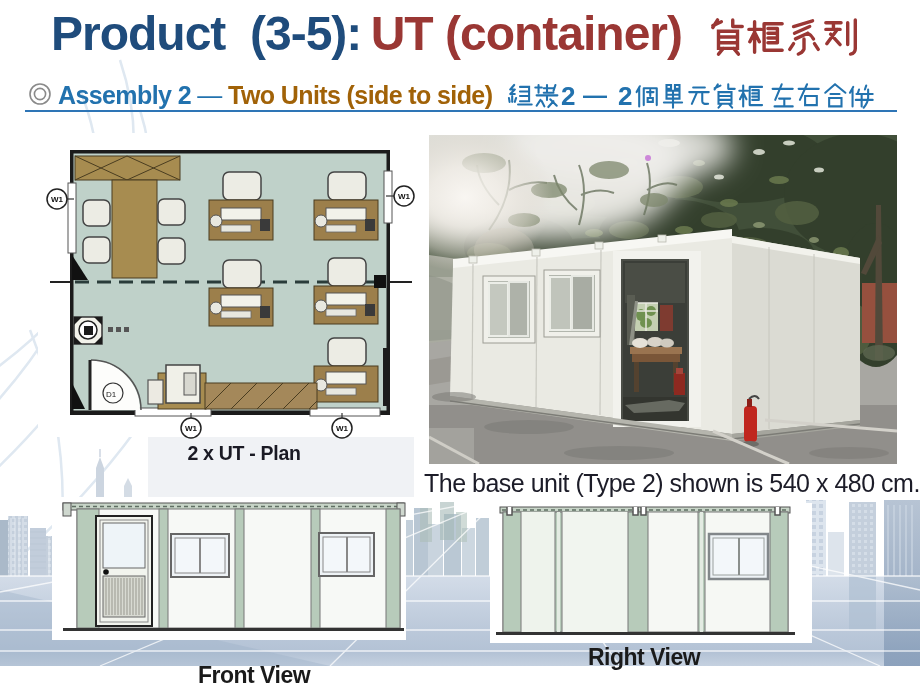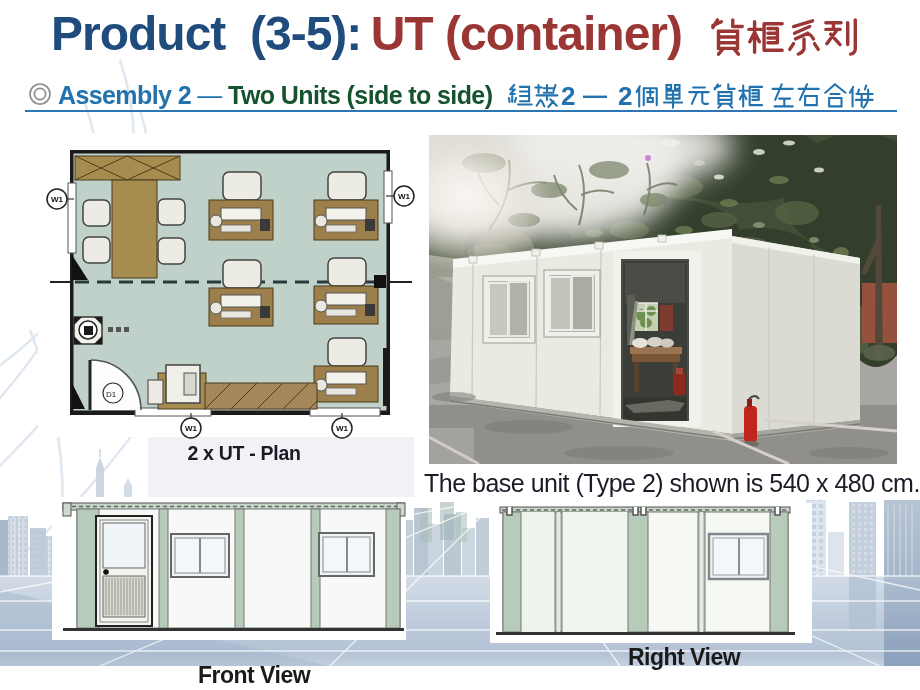--- a/index.html
+++ b/index.html
@@ -178,21 +178,21 @@
     <use href="#gui" transform="translate(38,1) scale(0.95)"></use>
     <use href="#xi" transform="translate(76,1) scale(0.95)"></use>
     <use href="#lie" transform="translate(114,1) scale(0.95)"></use>
   </g>
 </svg>
 
 <svg class="abs" style="left:29px;top:83px;" width="24" height="24" viewBox="0 0 24 24">
   <circle cx="11" cy="11" r="10" fill="none" stroke="#8a8a8a" stroke-width="1.6"></circle>
   <circle cx="11" cy="11" r="5.6" fill="none" stroke="#8a8a8a" stroke-width="1.6"></circle>
 </svg>
-<div class="abs" style="left:58px;top:81px;font-size:25px;font-weight:bold;color:#2272ae;white-space:nowrap;letter-spacing:-0.6px;">Assembly 2 <span style="font-weight:normal;">—</span> <span style="color:#14532d;">Two Units (side to side)</span></div>
+<div class="abs" style="left:58px;top:81px;font-size:25px;font-weight:bold;color:#2272ae;white-space:nowrap;letter-spacing:-0.6px;">Assembly 2 <span style="font-weight:normal;">—</span> <span style="color:#a16207;">Two Units (side to side)</span></div>
 
 <svg class="abs" style="left:506px;top:81px;" width="370" height="30" viewBox="0 0 370 30">
   <g stroke="#2272ae" stroke-width="3.2" stroke-linecap="round">
     <use href="#zu" transform="translate(1,2) scale(0.65)"></use>
     <use href="#zhuang" transform="translate(28,2) scale(0.65)"></use>
     <use href="#ge" transform="translate(128,2) scale(0.65)"></use>
     <use href="#dan" transform="translate(154,2) scale(0.65)"></use>
     <use href="#yuan" transform="translate(180,2) scale(0.65)"></use>
     <use href="#huo" transform="translate(206,2) scale(0.65)"></use>
     <use href="#gui" transform="translate(232,2) scale(0.65)"></use>
@@ -604,13 +604,13 @@
       <path d="M151,4 l0,8 l5,0 l0,-8"></path>
       <path d="M285,4 l0,8 l5,0 l0,-8"></path>
     </g>
 
     <rect x="219" y="31" width="59" height="45" fill="#eef3f6" stroke="#82878a" stroke-width="2.5"></rect>
     <rect x="223" y="35" width="51" height="37" fill="#f3f7fa" stroke="#9aa09e" stroke-width="1"></rect>
     <line x1="249" y1="35" x2="249" y2="72" stroke="#8a8f8c" stroke-width="2"></line>
     <rect x="6" y="129" width="299" height="3" fill="#333"></rect>
   </g>
 </svg>
-<div class="abs" style="left:614px;top:644px;width:140px;text-align:center;font-size:23px;font-weight:bold;color:#1a1a1a;letter-spacing:-0.5px;">Right View</div>
+<div class="abs" style="left:574px;top:644px;width:140px;text-align:center;font-size:23px;font-weight:bold;color:#1a1a1a;letter-spacing:-0.5px;">Right View</div>
 
 </body></html>

